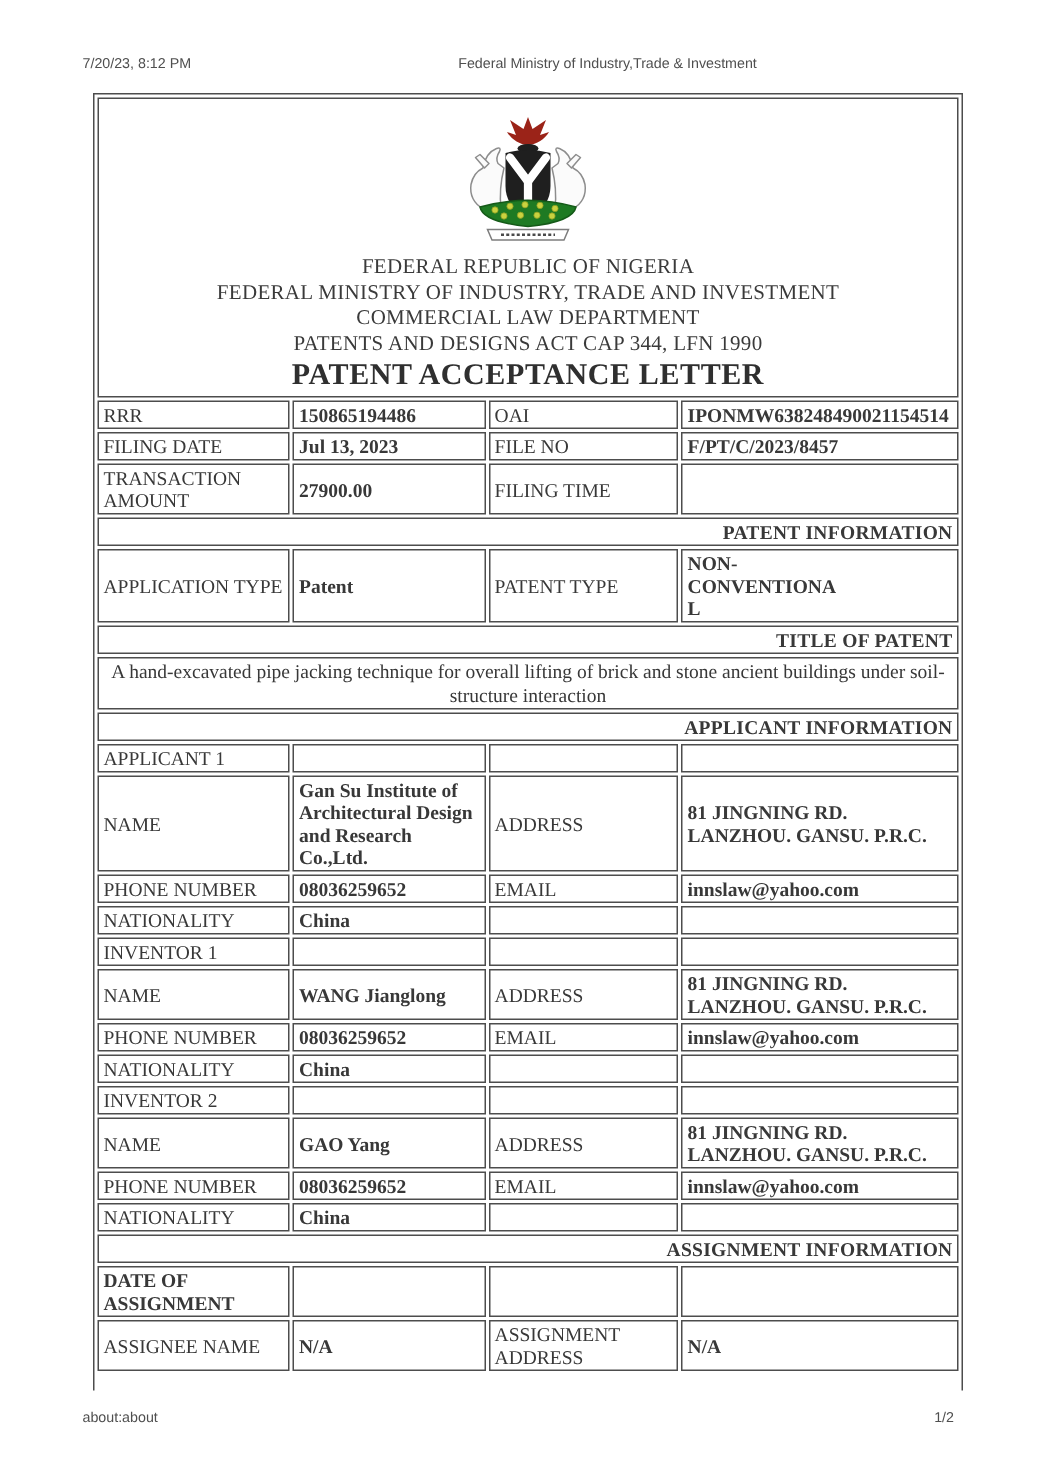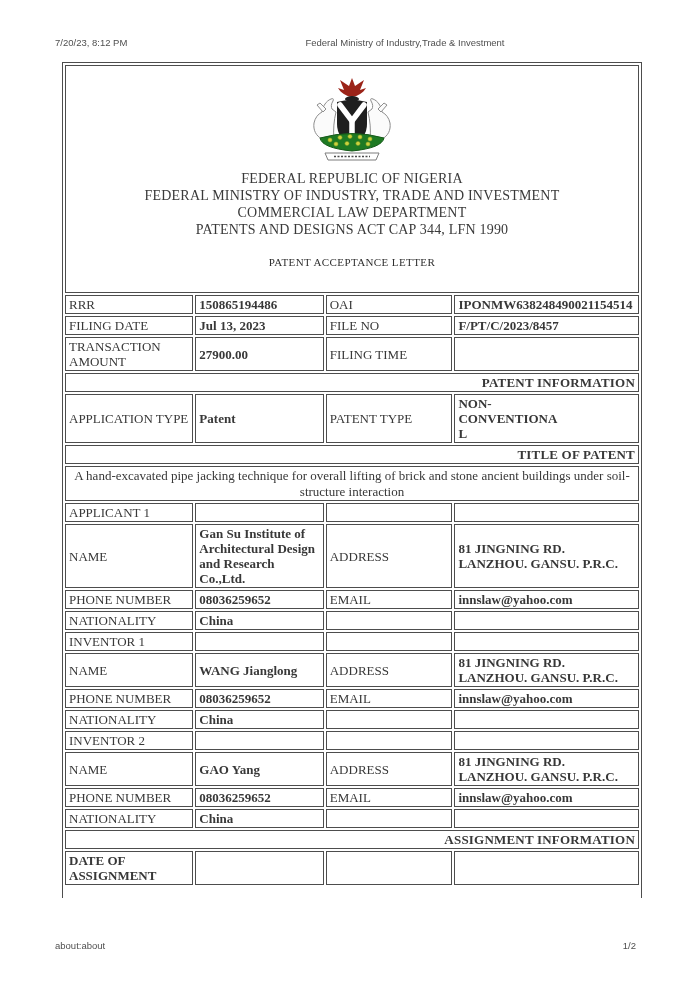--- a/index.html
+++ b/index.html
@@ -55,35 +55,35 @@
   td.sec {
     text-align: right;
     font-weight: bold;
     letter-spacing: 0.2px;
   }
   td.freeheight { line-height: 15.5px; }
   td.center-text { text-align: center; }
   .narrow-wrap { display: inline-block; max-width: 100px; }
 
   
-  td.head-cell { padding: 10px 8px 20px 8px; text-align: center; }
+  td.head-cell { padding: 10px 8px 4px 8px; text-align: center; }
   .emblem-box { margin: 0 auto 4px auto; width: 120px; height: 90px; }
   .org-line {
     font-size: 14px;
     line-height: 17px;
     color: #3a3a3a;
     letter-spacing: 0.2px;
   }
   .letter-title {
-    font-size: 11px;
+    font-size: 20px;
     line-height: 20px;
-    font-weight: normal;
+    font-weight: bold;
     color: #2f2f2f;
     letter-spacing: 0.4px;
-    margin-top: 14px;
+    margin-top: 2px;
   }
 
   
   .em-red    { fill: #9b2318; }
   .em-black  { fill: #1f1f1f; }
   .em-pallY  { stroke: #ffffff; stroke-width: 5.5; fill: none; stroke-linecap: round; }
   .em-horse  { fill: #fbfbfb; stroke: #8d8d8d; stroke-width: 1; stroke-linejoin: round; }
   .em-green  { fill: #1e7a23; stroke: #155a18; stroke-width: 1; }
   .em-flower { fill: #c9d23f; stroke: #8a9a1f; stroke-width: 0.5; }
   .em-banner { fill: #ffffff; stroke: #7d7d7d; stroke-width: 1; }
@@ -176,20 +176,23 @@
     </tr>
 
     <tr>
       <td colspan="4" class="sec">TITLE OF PATENT</td>
     </tr>
     <tr>
       <td colspan="4" class="center-text freeheight">A hand-excavated pipe jacking technique for overall lifting of brick and stone ancient buildings under soil-structure interaction</td>
     </tr>
 
     <tr>
+      <td colspan="4" class="sec">APPLICANT INFORMATION</td>
+    </tr>
+    <tr>
       <td>APPLICANT 1</td>
       <td></td>
       <td></td>
       <td></td>
     </tr>
     <tr>
       <td>NAME</td>
       <td class="val">Gan Su Institute of Architectural Design and Research Co.,Ltd.</td>
       <td>ADDRESS</td>
       <td class="val">81 JINGNING RD. LANZHOU. GANSU. P.R.C.</td>
@@ -258,18 +261,24 @@
 
     <tr>
       <td colspan="4" class="sec">ASSIGNMENT INFORMATION</td>
     </tr>
     <tr>
       <td class="val">DATE OF ASSIGNMENT</td>
       <td></td>
       <td></td>
       <td></td>
     </tr>
+    <tr>
+      <td>ASSIGNEE NAME</td>
+      <td class="val">N/A</td>
+      <td>ASSIGNMENT ADDRESS</td>
+      <td class="val">N/A</td>
+    </tr>
   </tbody>
     </table>
 </div>
 
 <div class="chrome chrome-url">about:about</div>
 <div class="chrome chrome-page">1/2</div>
 
 </body></html>

